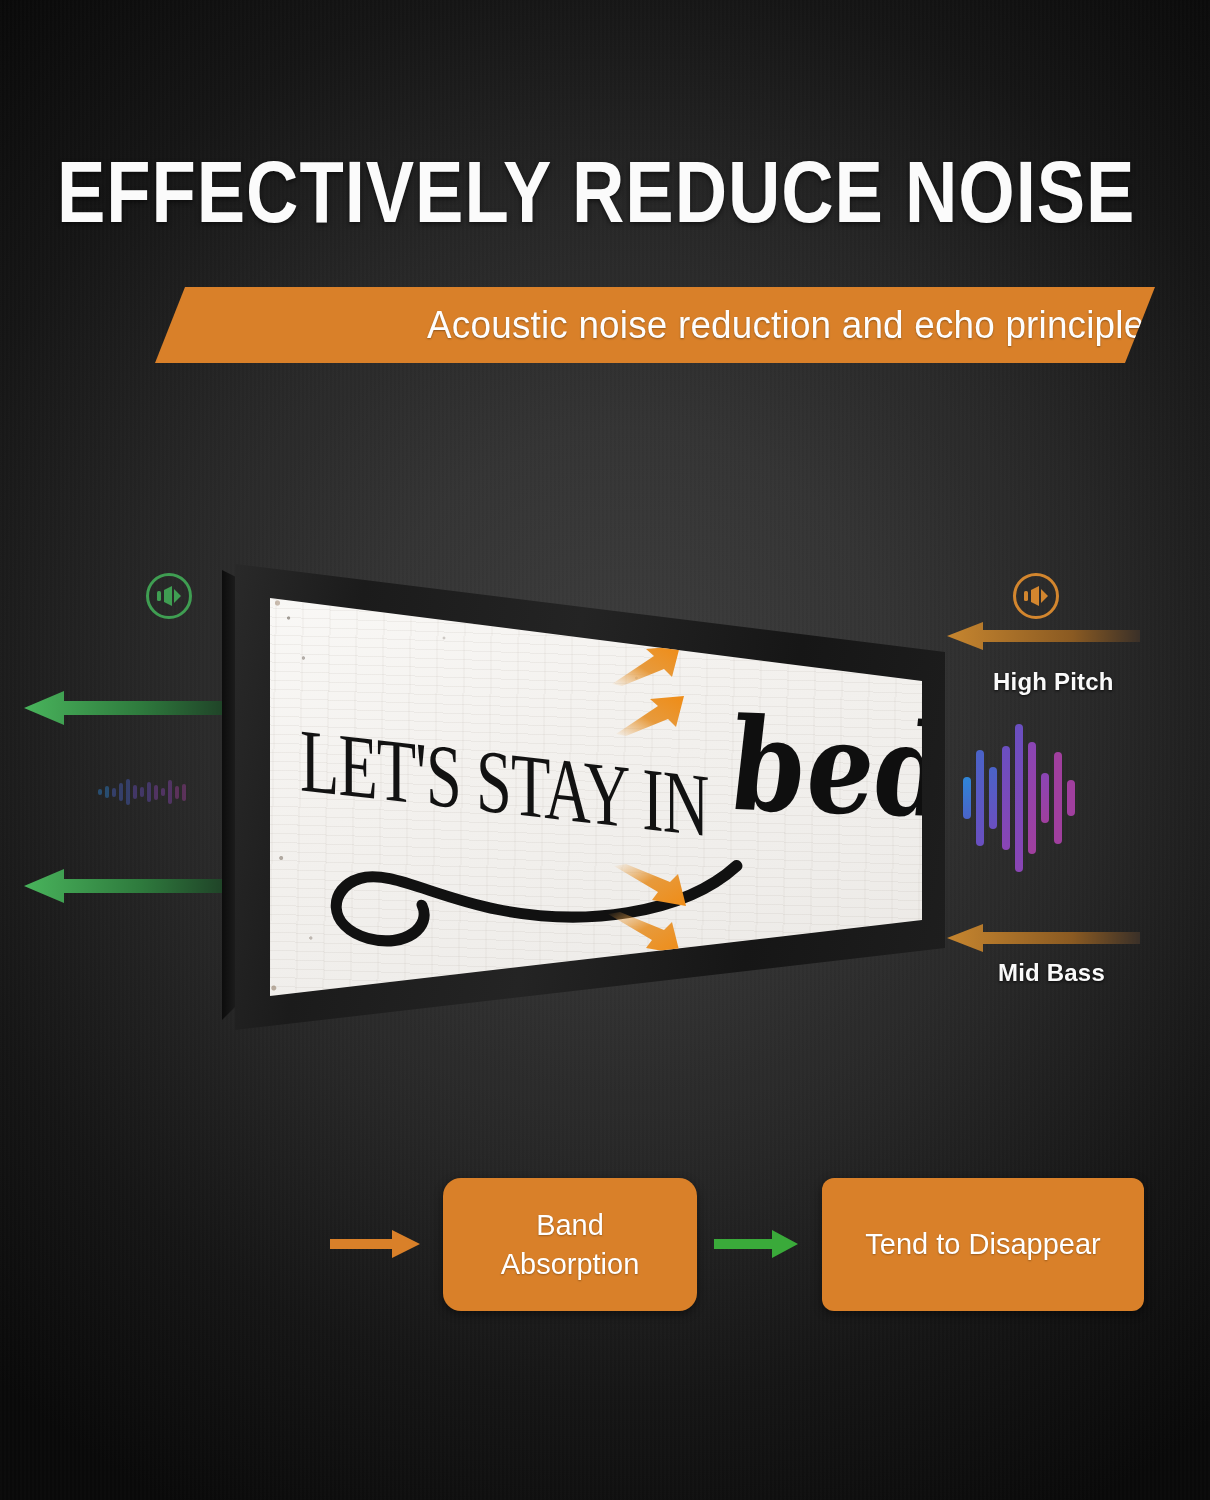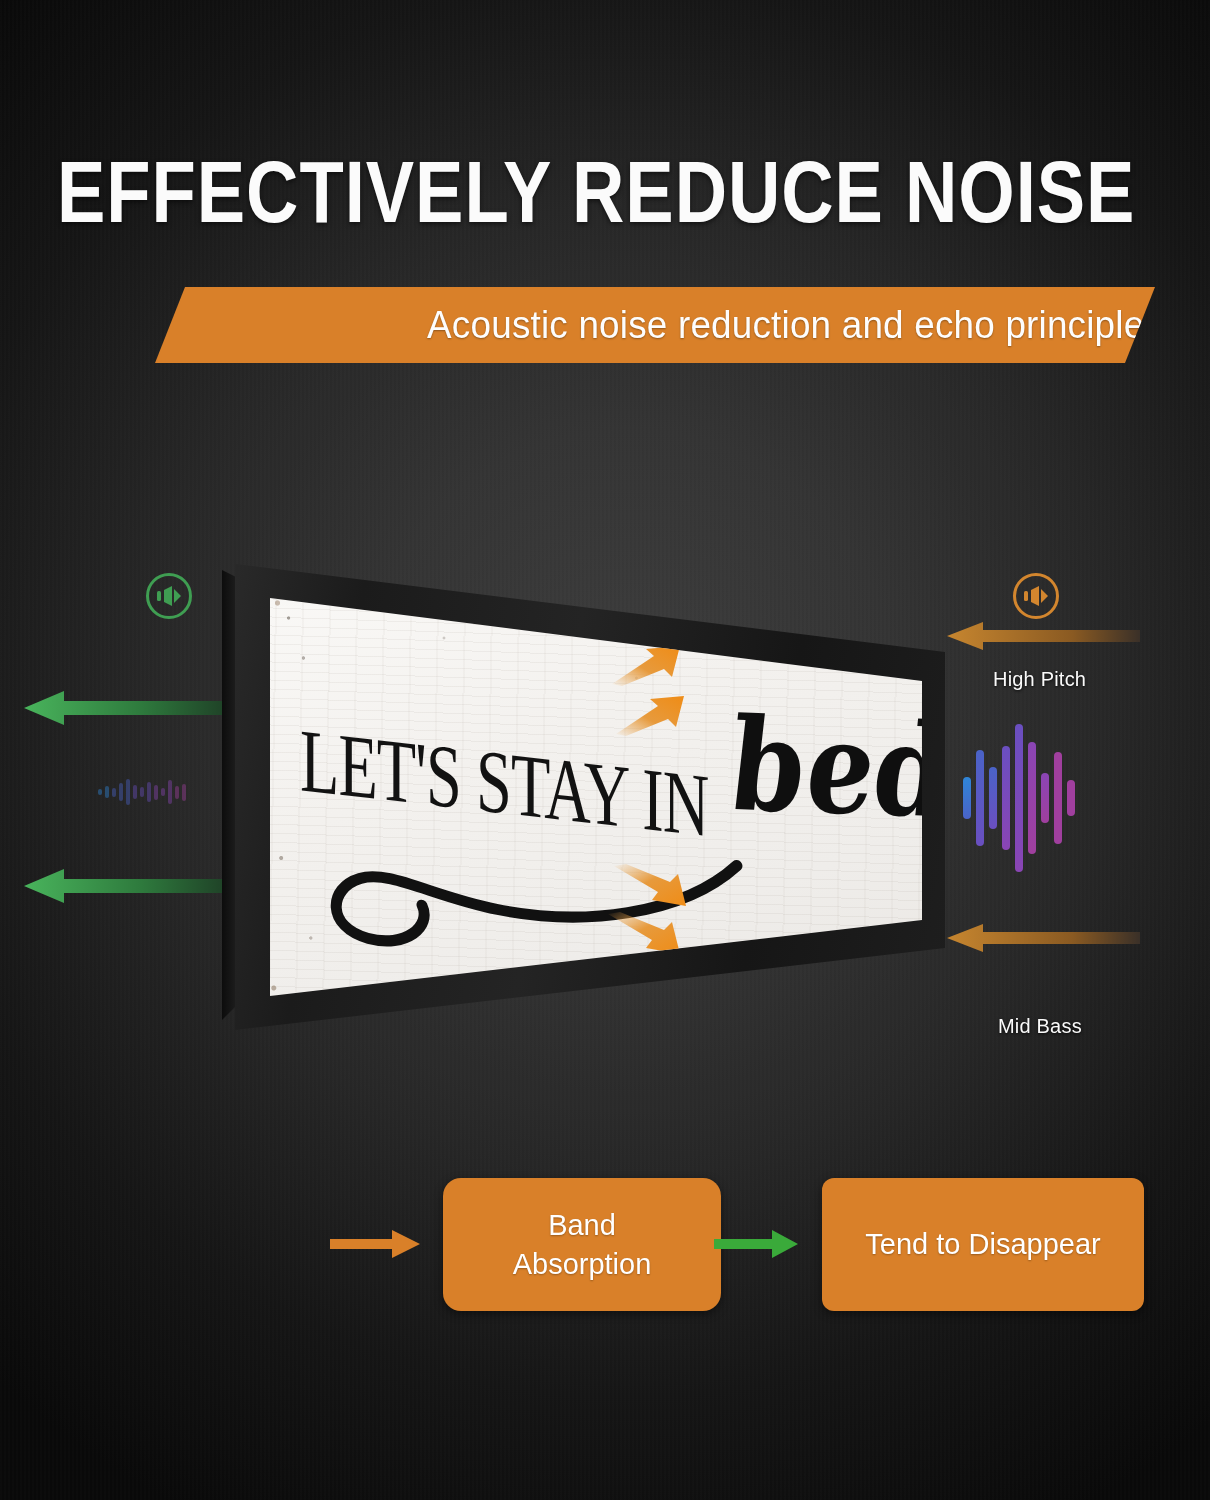--- a/index.html
+++ b/index.html
@@ -165,48 +165,48 @@
     display:flex; align-items:center; gap:5px;
   }
   .wbar{ width:8px; border-radius:4px; }
 
   
   #orange-arrow-high{ position:absolute; left:945px; top:620px; width:195px; height:32px; }
   #orange-arrow-mid{ position:absolute; left:945px; top:922px; width:195px; height:32px; }
   .side-label{
     position:absolute;
     color:#fafafa;
-    font-size:20px;
-    font-weight:normal;
+    font-size:24px;
+    font-weight:bold;
     letter-spacing:.2px;
     text-shadow:0 1px 3px rgba(0,0,0,.8);
     white-space:nowrap;
   }
   #label-high{ left:993px; top:668px; }
-  #label-mid{  left:998px; top:1015px; }
+  #label-mid{  left:998px; top:959px; }
 
   
   #flow{
     position:absolute; left:0; top:1175px; width:1210px; height:150px;
   }
   .flow-box{
     position:absolute;
     background:#d98029;
     border-radius:18px;
     display:flex; flex-direction:column;
     align-items:center; justify-content:center;
     color:#ffffff;
     font-size:29px;
     line-height:1.32;
     text-align:center;
     box-shadow:0 3px 10px rgba(0,0,0,.45);
     text-shadow:0 1px 2px rgba(0,0,0,.3);
   }
   #box1{ left:56px;  top:3px; width:248px; height:133px; }
-  #box2{ left:443px; top:3px; width:278px; height:133px; }
+  #box2{ left:443px; top:3px; width:254px; height:133px; }
   #box3{ left:822px; top:3px; width:322px; height:133px;border-radius:12px; }
   .flow-arrow{ position:absolute; top:52px; }
   #flow-arrow-1{ left:330px; width:92px; height:34px; }
   #flow-arrow-2{ left:714px; width:86px; height:34px; }
 </style>
 </head>
 <body>
 
 <div id="stage">
 

